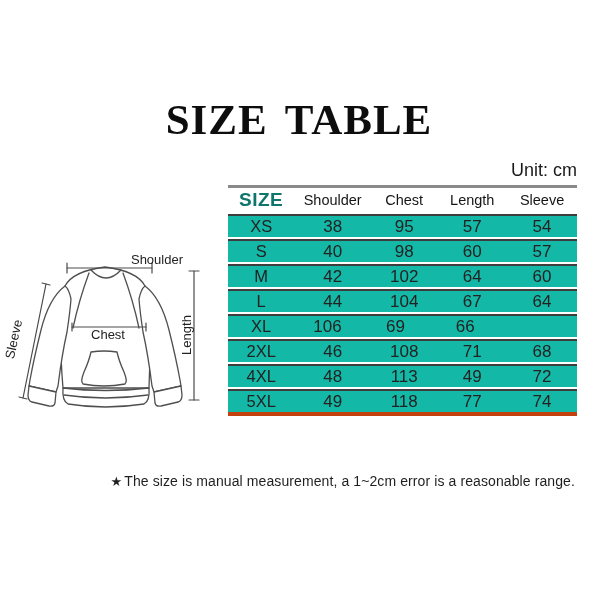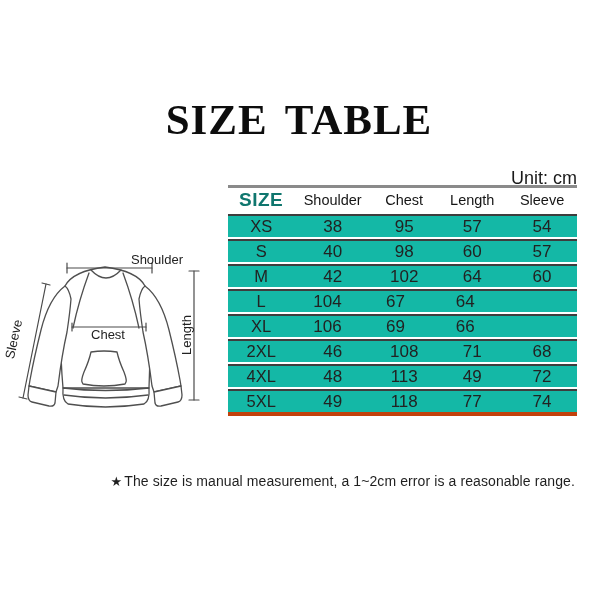--- a/index.html
+++ b/index.html
@@ -7,21 +7,21 @@
     width:600px;height:600px;background:#ffffff;position:relative;
     font-family:"Liberation Sans",sans-serif;color:#222;overflow:hidden;
   }
   .title{
     position:absolute;top:98px;left:0;width:598px;text-align:center;
     font-family:"Liberation Serif",serif;font-weight:bold;font-size:43px;
     line-height:1;color:#0d0d0d;letter-spacing:1px;word-spacing:6px;
   }
   .unit{
     position:absolute;top:160px;left:228px;width:349px;text-align:right;
-    font-size:18px;color:#1a1a1a;margin-top:8px;
+    font-size:18px;color:#1a1a1a;
   }
   .size-table{position:absolute;top:185px;left:228px;width:349px;}
   .thead{
     display:flex;align-items:center;height:24px;background:#ffffff;
     border-top:3px solid #8a8a8a;
   }
   .trow{
     display:flex;align-items:center;height:21px;background:#14b8a6;
     border-top:2px solid #3d3d3d;margin-top:2px;
   }
@@ -70,20 +70,21 @@
   </div>
   <div class="trow">
     <div class="c c0">M</div>
     <div class="c c1">42</div>
     <div class="c c2">102</div>
     <div class="c c3">64</div>
     <div class="c c4">60</div>
   </div>
   <div class="trow">
     <div class="c c0">L</div>
+    <div class="c c1">44</div>
     <div class="c c2">104</div>
     <div class="c c3">67</div>
     <div class="c c4">64</div>
   </div>
   <div class="trow">
     <div class="c c0">XL</div>
     <div class="c c2">106</div>
     <div class="c c3">69</div>
     <div class="c c4">66</div>
   </div>

